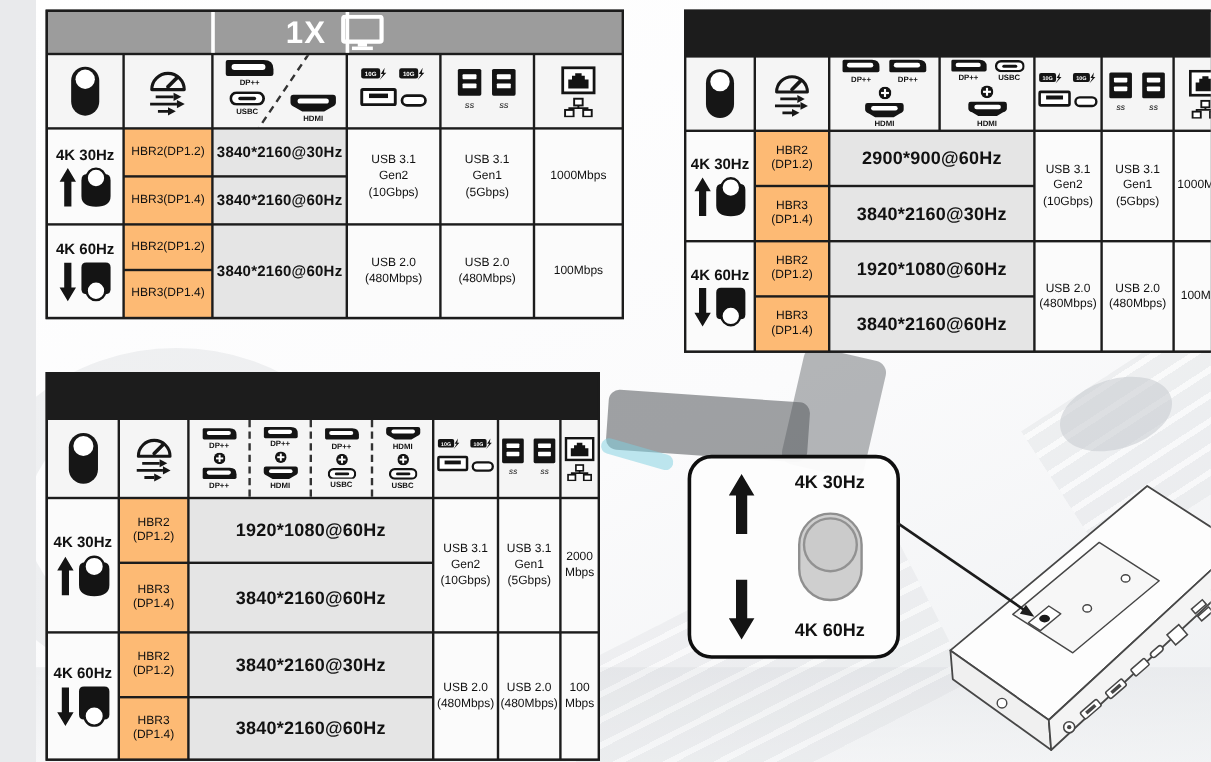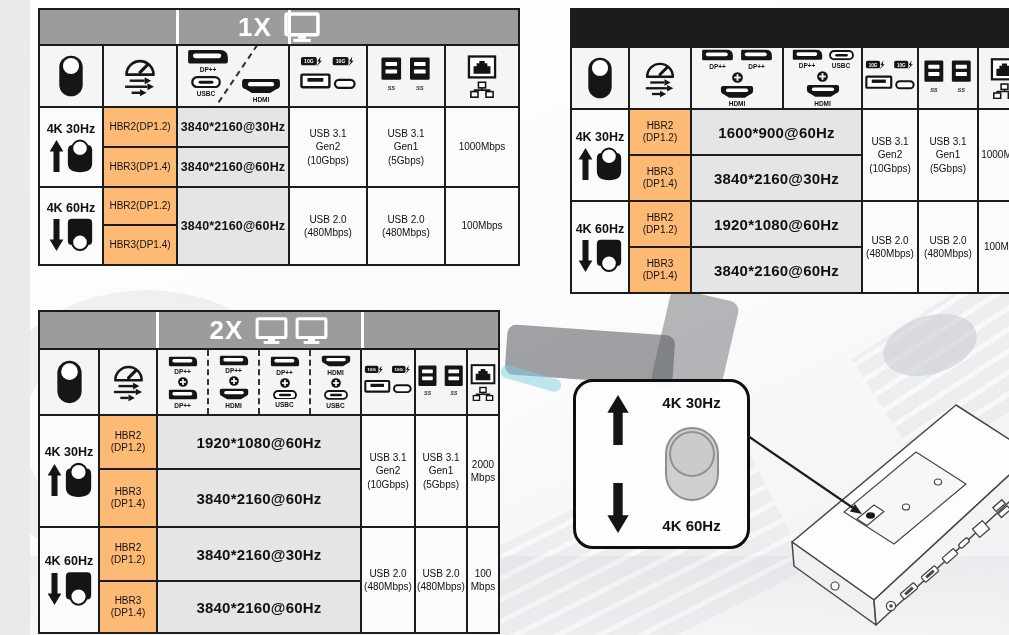--- a/index.html
+++ b/index.html
@@ -361,21 +361,21 @@
           <svg width="15" height="34">
             <use href="#sym-arrow-up"></use>
           </svg>
           <svg width="26" height="34">
             <use href="#sym-t30"></use>
           </svg>
         </span>
     </div>
     <div class="cell hbr pre" style="grid-area:3/2/4/3">HBR2
 (DP1.2)</div>
-    <div class="cell res" style="grid-area:3/3/4/5">1600*900@60Hz</div>
+    <div class="cell res" style="grid-area:3/3/4/5">2900*900@60Hz</div>
     <div class="cell usb pre" style="grid-area:3/5/5/6">USB 3.1
 Gen2
 (10Gbps)</div>
     <div class="cell usb pre" style="grid-area:3/6/5/7">USB 3.1
 Gen1
 (5Gbps)</div>
     <div class="cell usb pre" style="grid-area:3/7/5/8">1000Mbps</div>
     <div class="cell hbr pre" style="grid-area:4/2/5/3">HBR3
 (DP1.4)</div>
     <div class="cell res" style="grid-area:4/3/5/5">3840*2160@30Hz</div>
@@ -398,33 +398,20 @@
 (480Mbps)</div>
     <div class="cell usb pre" style="grid-area:5/6/7/7">USB 2.0
 (480Mbps)</div>
     <div class="cell usb pre" style="grid-area:5/7/7/8">100Mbps</div>
     <div class="cell hbr pre" style="grid-area:6/2/7/3">HBR3
 (DP1.4)</div>
     <div class="cell res" style="grid-area:6/3/7/5">3840*2160@60Hz</div>
   </div>
 
   <div class="tbl t2">
-    <div class="cell title-cell" style="grid-area:1/1/2/7">
-      <div class="tdiv" style="left:116px"></div>
-      <div class="tdiv" style="left:321px"></div>
-      <span class="title-text">2X</span>
-      <span class="mons">
-        <svg width="33" height="27">
-            <use href="#sym-monitor"></use>
-          </svg>
-          <svg width="33" height="27">
-            <use href="#sym-monitor"></use>
-          </svg>
-      </span>
-    </div>
     <div class="cell icons" style="grid-area:2/1/3/2">
         <svg width="27" height="46">
           <use href="#sym-toggle"></use>
         </svg>
       </div>
     <div class="cell icons" style="grid-area:2/2/3/3">
         <svg width="37" height="40">
           <use href="#sym-gauge"></use>
         </svg>
       </div>

